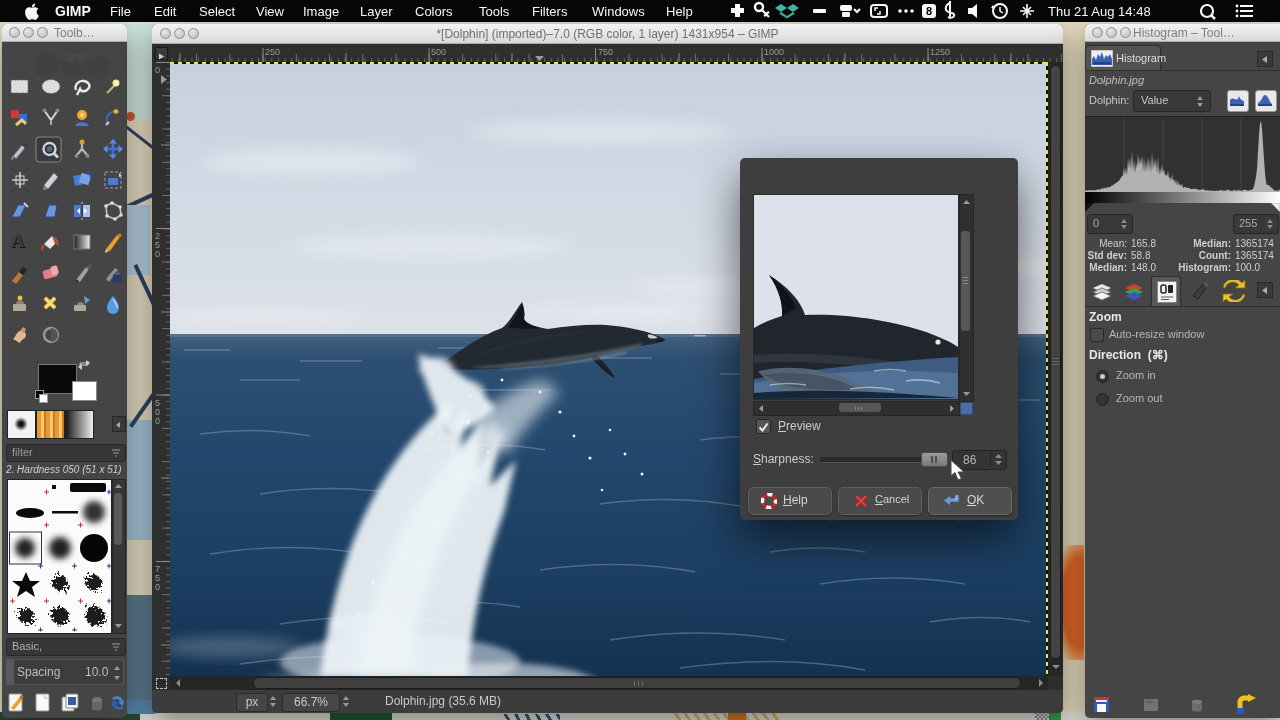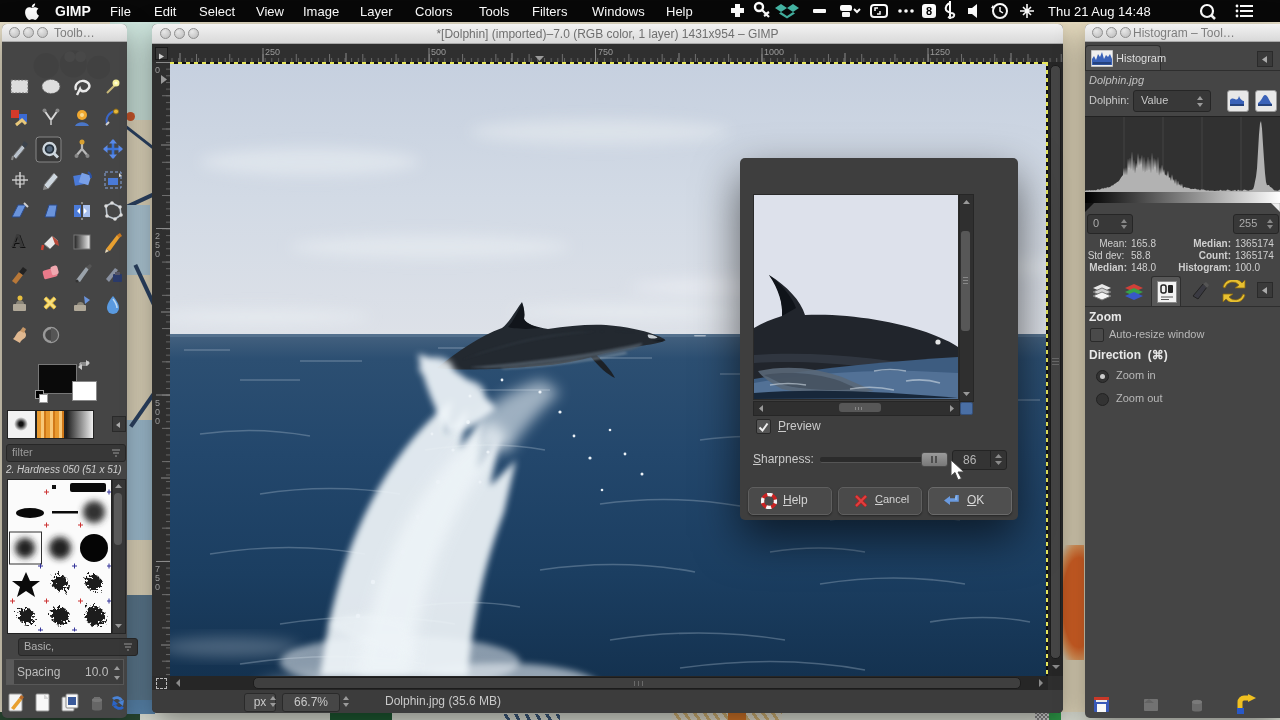--- a/index.html
+++ b/index.html
@@ -354,21 +354,21 @@
  <div class="abs" style="left:110px;top:455px;width:12px;height:153px;background:#373737;border:1px solid #272727">
   <div class="abs" style="left:1px;top:13px;width:8px;height:52px;background:#5a5a5a;border-radius:4px"></div>
   <svg class="abs" style="left:1px;top:2px" width="9" height="9">
         <path d="M1 6l3.5-4L8 6z" fill="#999"></path>
       </svg>
   <svg class="abs" style="left:1px;top:142px" width="9" height="9">
         <path d="M1 2l3.5 4L8 2z" fill="#999"></path>
       </svg>
  </div>
 
- <div class="abs" style="left:16px;top:614px;width:118px;height:16px;background:#373737;border:1px solid #272727;border-radius:3px;color:#b0b0b0;font-size:11px">
+ <div class="abs" style="left:4px;top:614px;width:118px;height:16px;background:#373737;border:1px solid #272727;border-radius:3px;color:#b0b0b0;font-size:11px">
   <span class="abs" style="left:5px;top:1px">Basic,</span>
   <svg class="abs" style="left:104px;top:4px" width="10" height="8">
         <path d="M1 1h8M2 4h6M4 7h2" stroke="#999"></path>
       </svg>
  </div>
 
  <div class="abs" style="left:4px;top:635px;width:118px;height:26px;background:#3d3d3d;border:1px solid #585858;box-sizing:border-box">
   <div class="abs" style="left:0;top:0;width:7px;height:24px;background:#5a5a5a"></div>
   <span class="abs" style="left:10px;top:5px;color:#bdbdbd;font-size:12px">Spacing</span>
   <span class="abs" style="left:78px;top:5px;color:#bdbdbd;font-size:12px">10.0</span>
@@ -662,21 +662,21 @@
   <div class="abs" style="left:83px;top:1px;width:768px;height:12px;background:#3f3f3f;border:1px solid #1c1c1c;border-radius:5px;box-sizing:border-box"></div>
   <div class="abs" style="left:464px;top:5px;width:1px;height:5px;background:#6a6a6a"></div>
   <div class="abs" style="left:468px;top:5px;width:1px;height:5px;background:#6a6a6a"></div>
   <div class="abs" style="left:472px;top:5px;width:1px;height:5px;background:#6a6a6a"></div>
   <svg class="abs" style="left:866px;top:2px" width="10" height="10">
         <path d="M3 1l4 4-4 4z" fill="#8a8a8a"></path>
       </svg>
  </div>
 
  <div class="abs" style="left:0;top:666px;width:911px;height:23px;background:#3c3c3c;border-radius:0 0 5px 5px;color:#c9c9c9;font-size:12px">
-  <div class="abs" style="left:92px;top:3px;width:30px;height:17px;background:#464646;border:1px solid #2a2a2a;border-radius:3px;text-align:center;line-height:16px">px</div>
+  <div class="abs" style="left:84px;top:3px;width:30px;height:17px;background:#464646;border:1px solid #2a2a2a;border-radius:3px;text-align:center;line-height:16px">px</div>
   <svg class="abs" style="left:116px;top:5px" width="10" height="13">
         <path d="M2 5l3-4 3 4zM2 8l3 4 3-4z" fill="#9a9a9a"></path>
       </svg>
   <div class="abs" style="left:130px;top:3px;width:56px;height:17px;background:#464646;border:1px solid #2a2a2a;border-radius:3px;text-align:center;line-height:16px">66.7%</div>
   <svg class="abs" style="left:189px;top:5px" width="10" height="13">
         <path d="M2 5l3-4 3 4zM2 8l3 4 3-4z" fill="#9a9a9a"></path>
       </svg>
   <div class="abs" style="left:233px;top:4px">Dolphin.jpg (35.6 MB)</div>
  </div>
 </div>
@@ -744,21 +744,21 @@
  <div class="abs" style="left:148px;top:190px;width:44px;height:18px;background:#383838;border:1px solid #262626;border-radius:3px;color:#aaa;font-size:11px">
   <span class="abs" style="left:5px;top:2px">255</span>
   <svg class="abs" style="left:31px;top:3px" width="10" height="12">
         <path d="M2 5l3-4 3 4zM2 7l3 4 3-4z" fill="#888"></path>
       </svg>
  </div>
 
  <div class="abs" style="left:0;top:214px;width:195px;color:#cfcfcf;font-size:10px">
   <span class="abs" style="left:0px;top:0px;width:42px;text-align:right;font-weight:normal">Mean:</span>
       <span class="abs" style="left:46px;top:0px">165.8</span>
-  <span class="abs" style="left:0px;top:12px;width:42px;text-align:center;font-weight:normal">Std dev:</span>
+  <span class="abs" style="left:0px;top:12px;width:42px;text-align:right;font-weight:bold">Std dev:</span>
       <span class="abs" style="left:46px;top:12px">58.8</span>
   <span class="abs" style="left:0px;top:24px;width:42px;text-align:right;font-weight:bold">Median:</span>
       <span class="abs" style="left:46px;top:24px">148.0</span>
   <span class="abs" style="left:90px;top:0px;width:56px;text-align:right;font-weight:bold">Median:</span>
       <span class="abs" style="left:150px;top:0px">1365174</span>
   <span class="abs" style="left:90px;top:12px;width:56px;text-align:right;font-weight:bold">Count:</span>
       <span class="abs" style="left:150px;top:12px">1365174</span>
   <span class="abs" style="left:90px;top:24px;width:56px;text-align:right;font-weight:bold">Histogram:</span>
       <span class="abs" style="left:150px;top:24px">100.0</span>
  </div>

